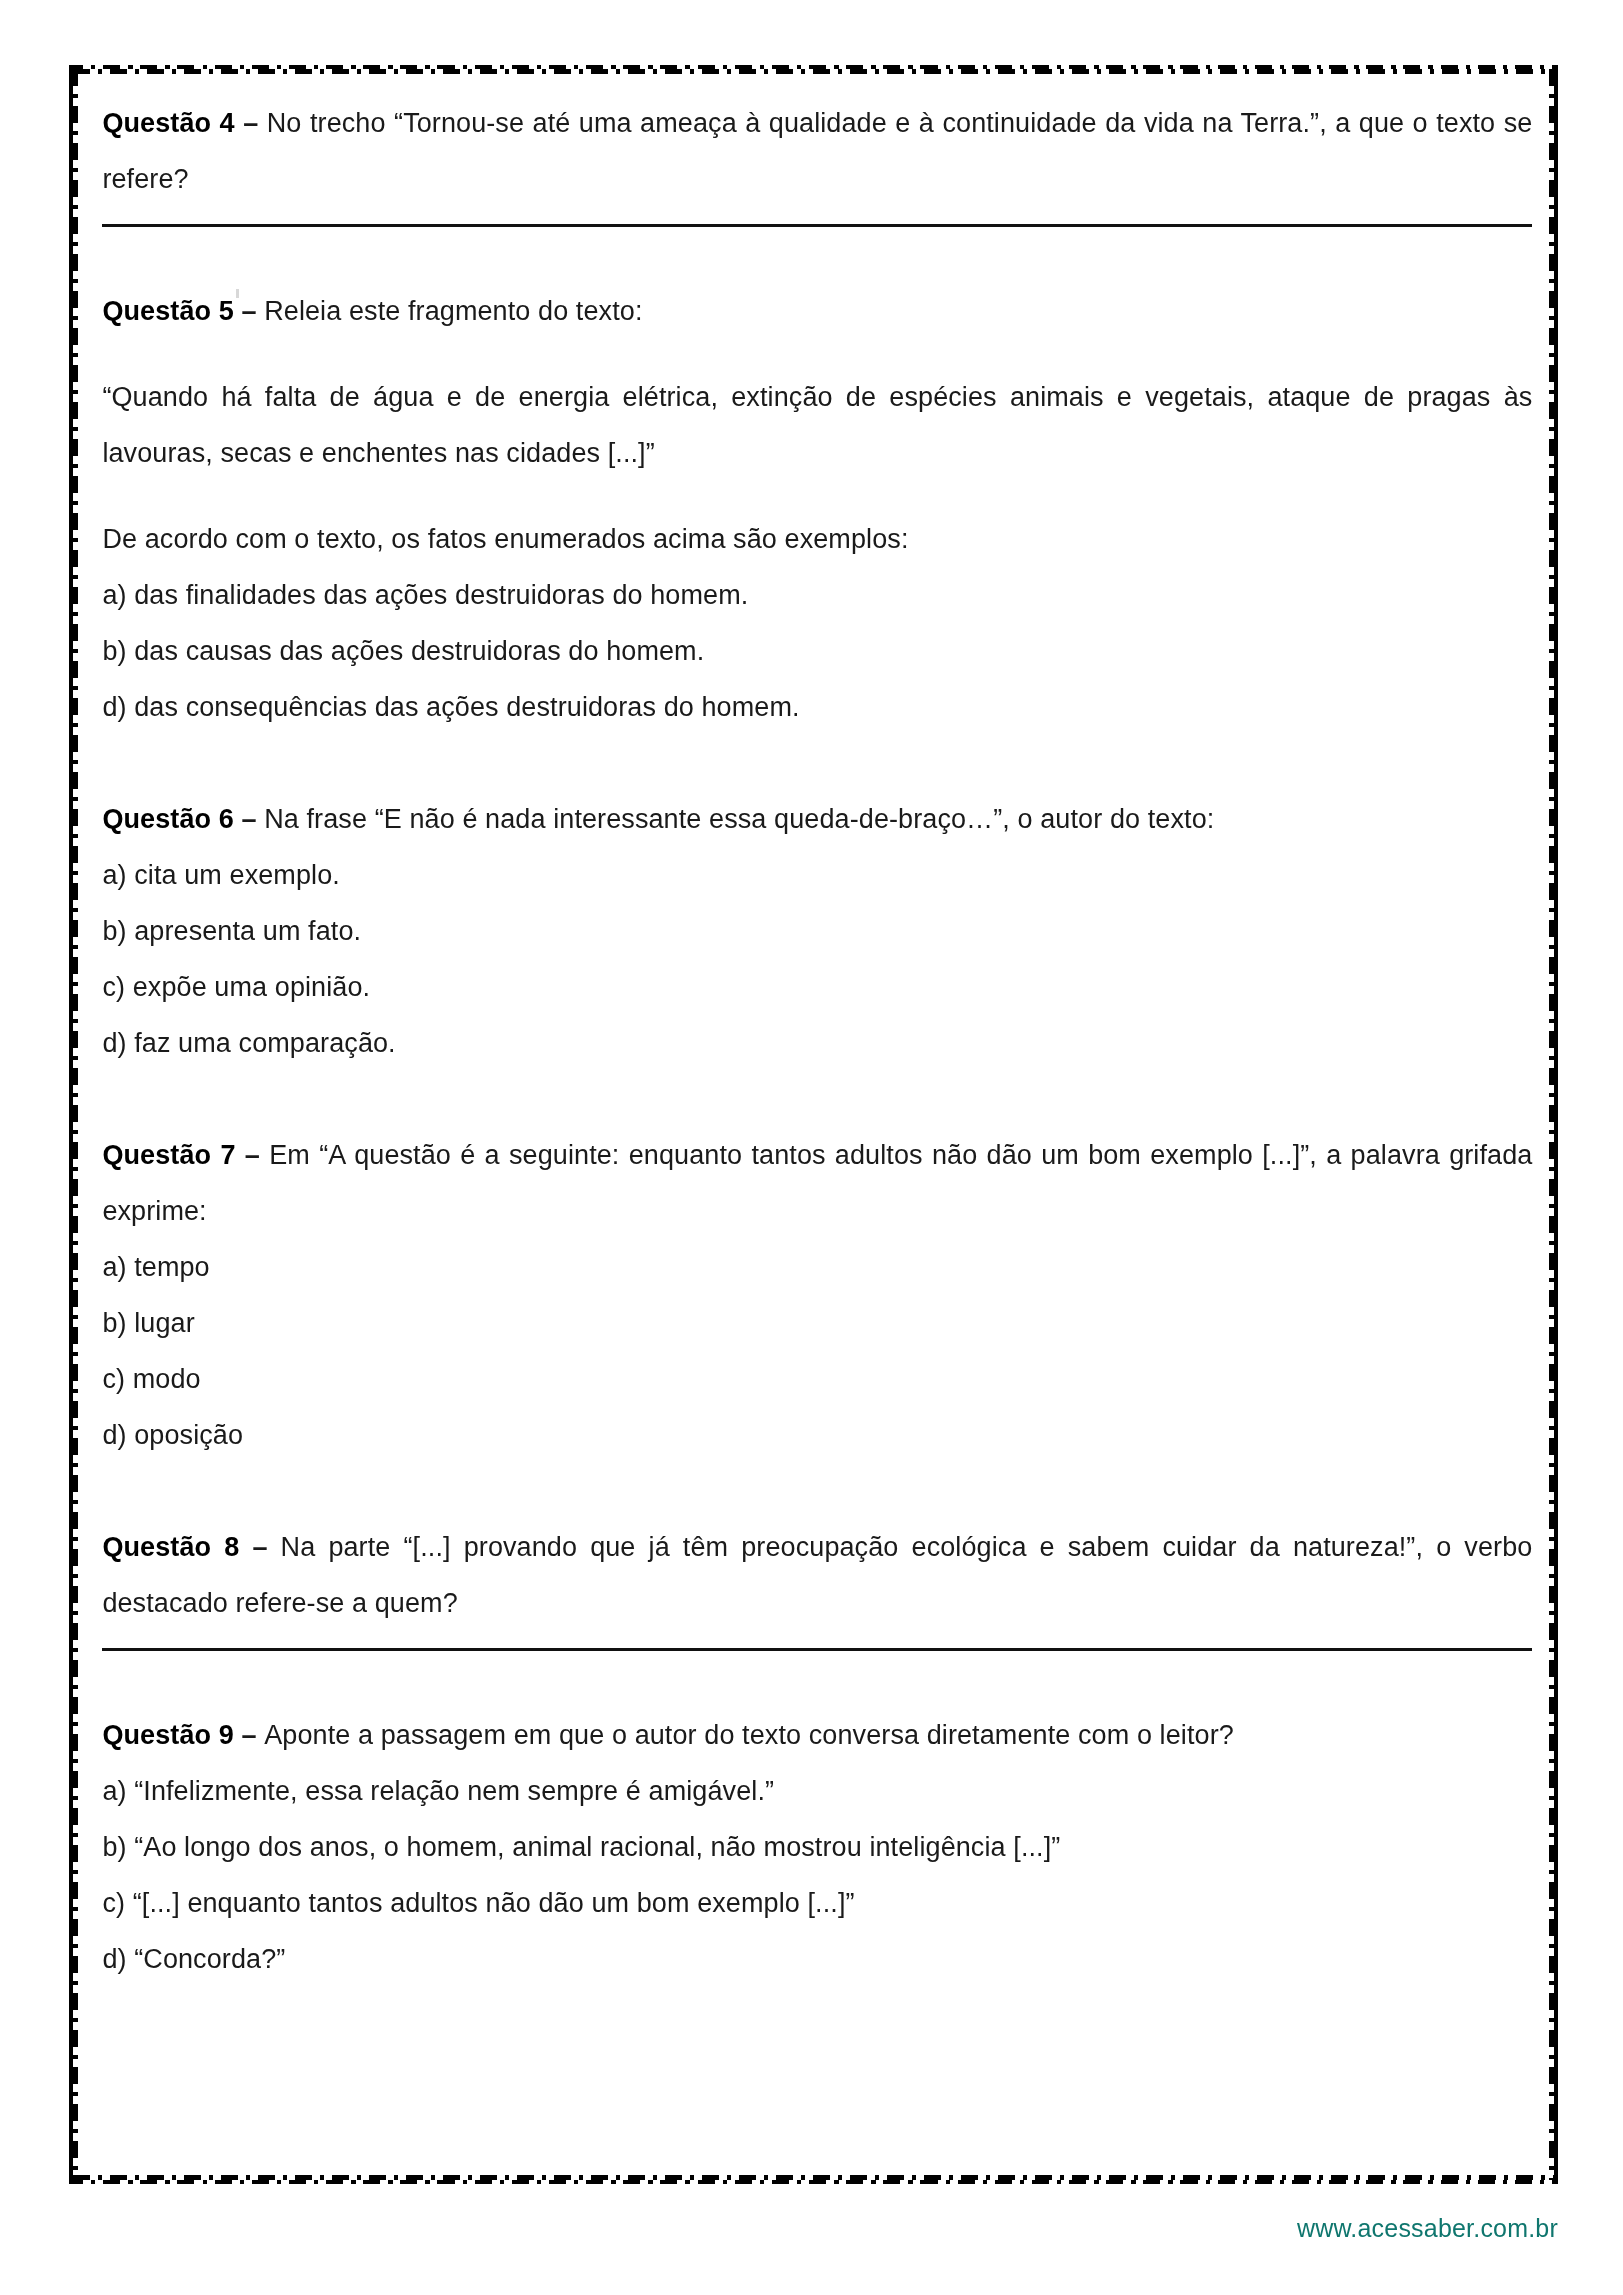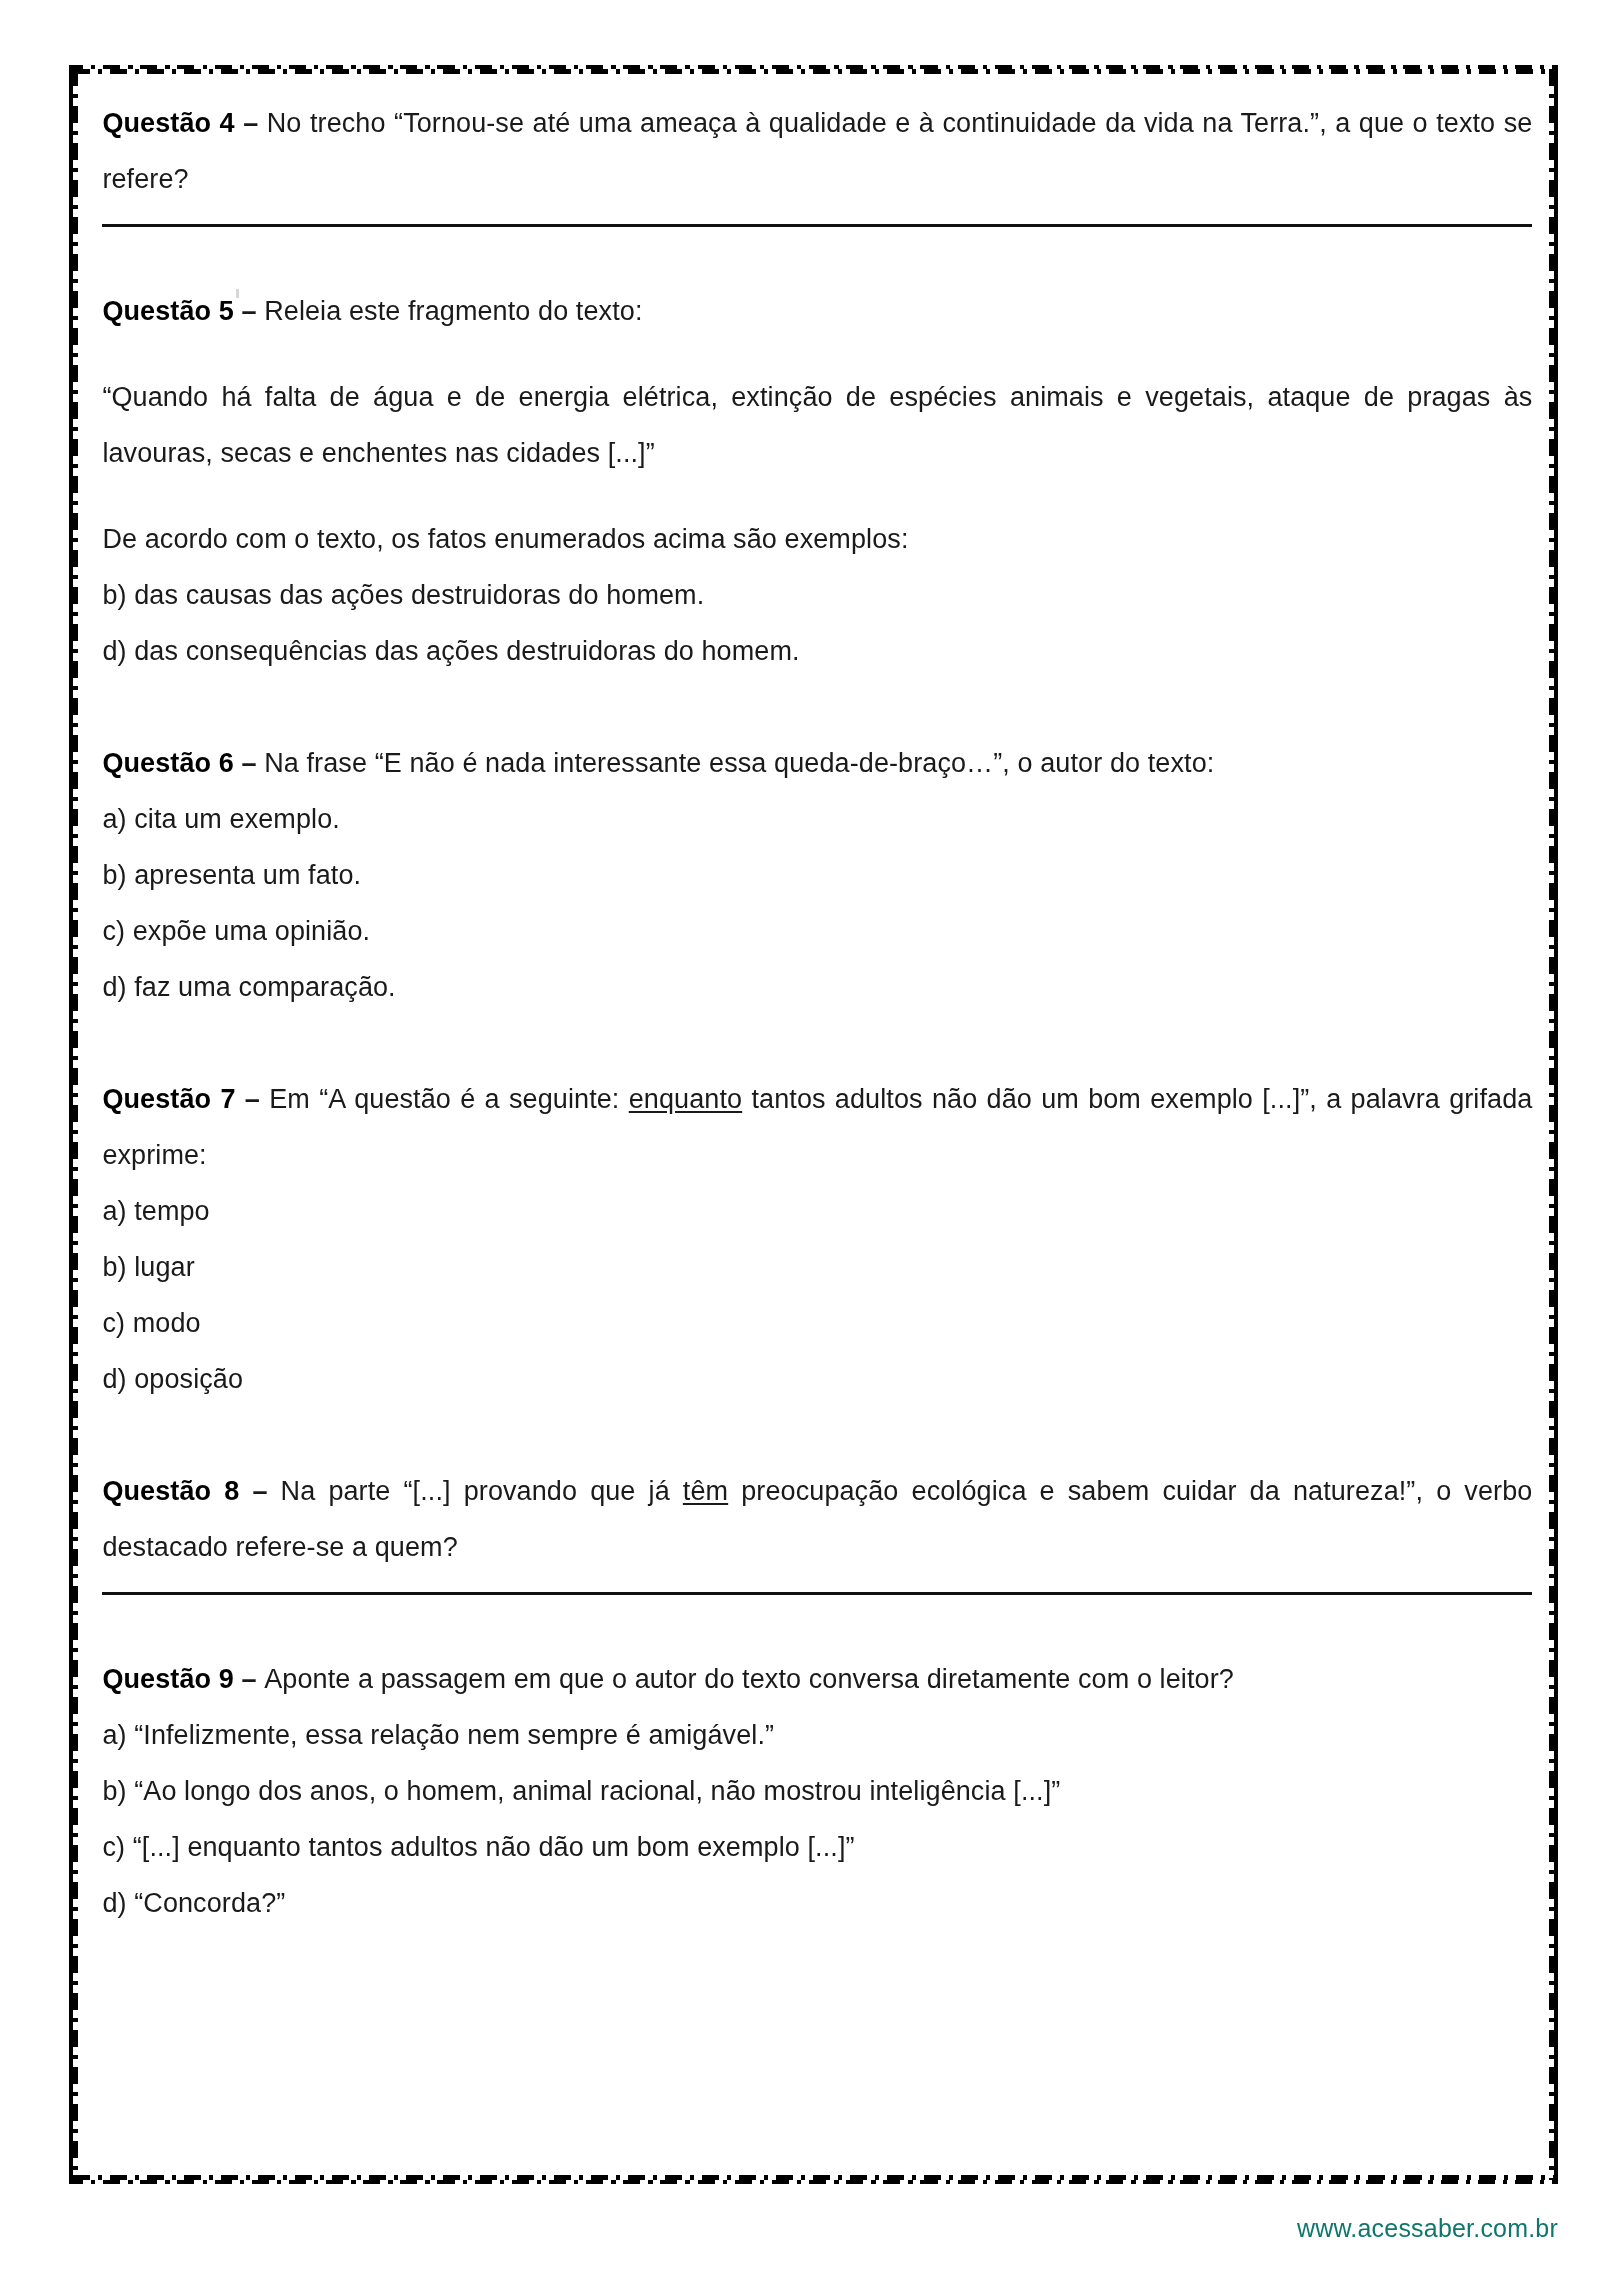--- a/index.html
+++ b/index.html
@@ -94,21 +94,21 @@
   }
   p.q, p.frag, p.plain.just {
     text-align: justify;
     text-align-last: left;
   }
   .qlabel {
     font-weight: bold;
     color: #000;
   }
   .dash { font-weight: bold; }
-  .u { text-decoration: underline; text-underline-offset: 3.3px; }
+  .u { text-underline-offset: 3.3px; }
   .spacer-s  { height: 30px; }
   .spacer-m  { height: 56px; }
 
   
   .answer-line {
     height: 0;
     border-bottom: 3.9px solid #111;
     margin: 17px 0 0 0;
     width: 100%;
   }
@@ -155,20 +155,21 @@
 
       <p class="q"><span class="qlabel">Questão 5</span>&nbsp;<span class="dash">–</span>&nbsp;<span>Releia este fragmento do texto:</span></p>
 
       <div class="spacer-s"></div>
 
       <p class="frag">“Quando há falta de água e de energia elétrica, extinção de espécies animais e vegetais, ataque de pragas às lavouras, secas e enchentes nas cidades [...]”</p>
 
       <div class="spacer-s"></div>
 
       <p class="plain">De acordo com o texto, os fatos enumerados acima são exemplos:</p>
+      <p class="opt">a) das finalidades das ações destruidoras do homem.</p>
       <p class="opt">b) das causas das ações destruidoras do homem.</p>
       <p class="opt">d) das consequências das ações destruidoras do homem.</p>
 
       <div class="spacer-m"></div>
 
       <p class="q"><span class="qlabel">Questão 6</span>&nbsp;<span class="dash">–</span>&nbsp;<span>Na frase “E não é nada interessante essa queda-de-braço…”, o autor do texto:</span></p>
       <p class="opt">a) cita um exemplo.</p>
       <p class="opt">b) apresenta um fato.</p>
       <p class="opt">c) expõe uma opinião.</p>
       <p class="opt">d) faz uma comparação.</p>

